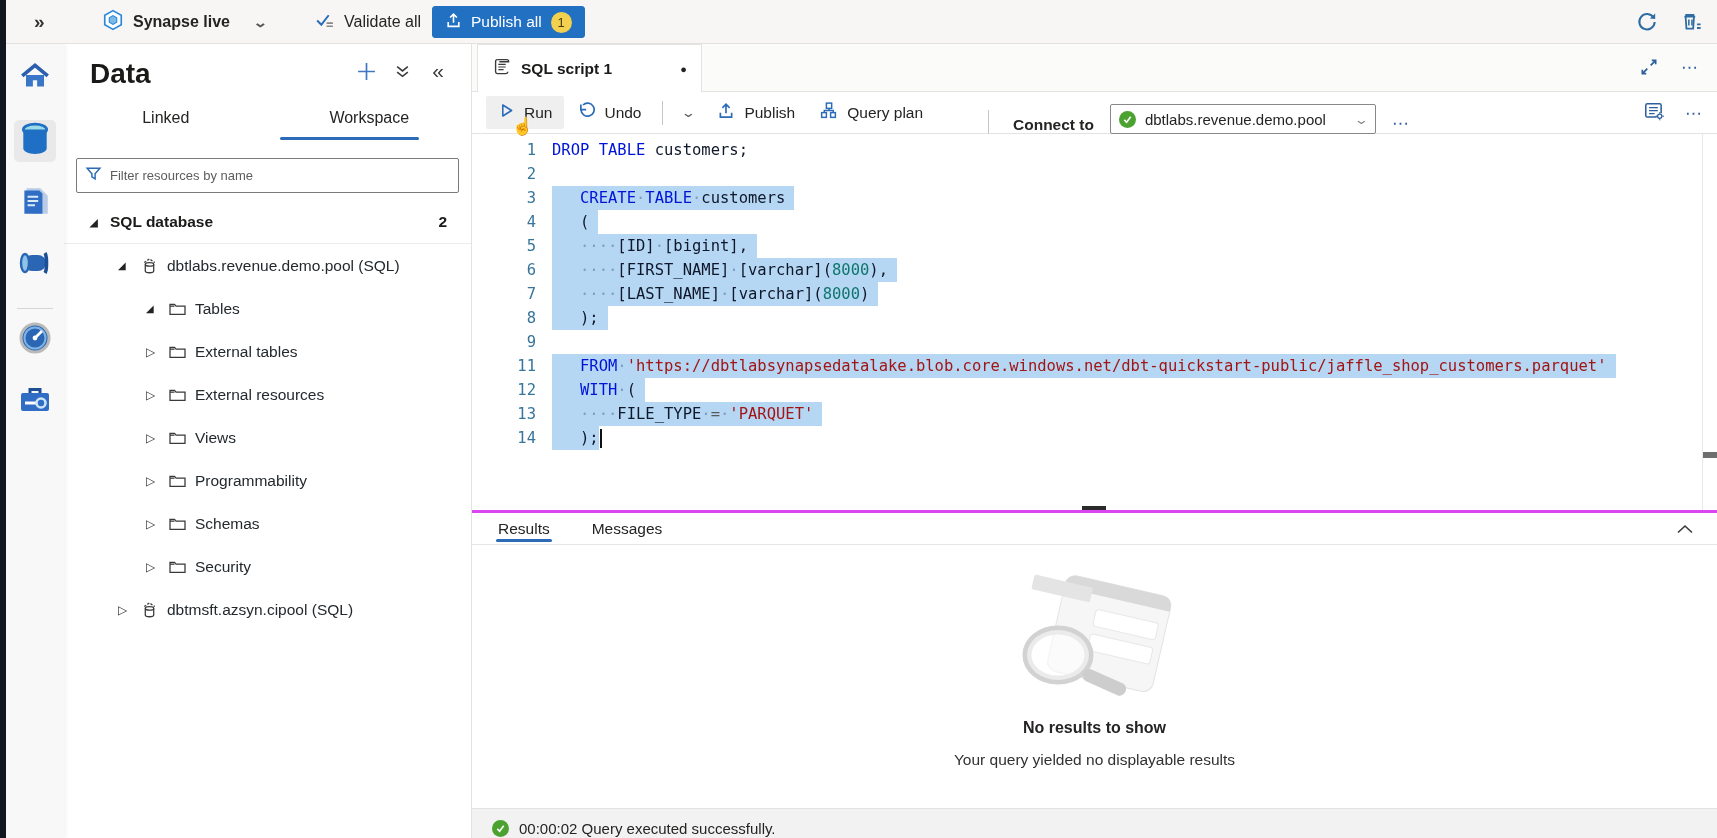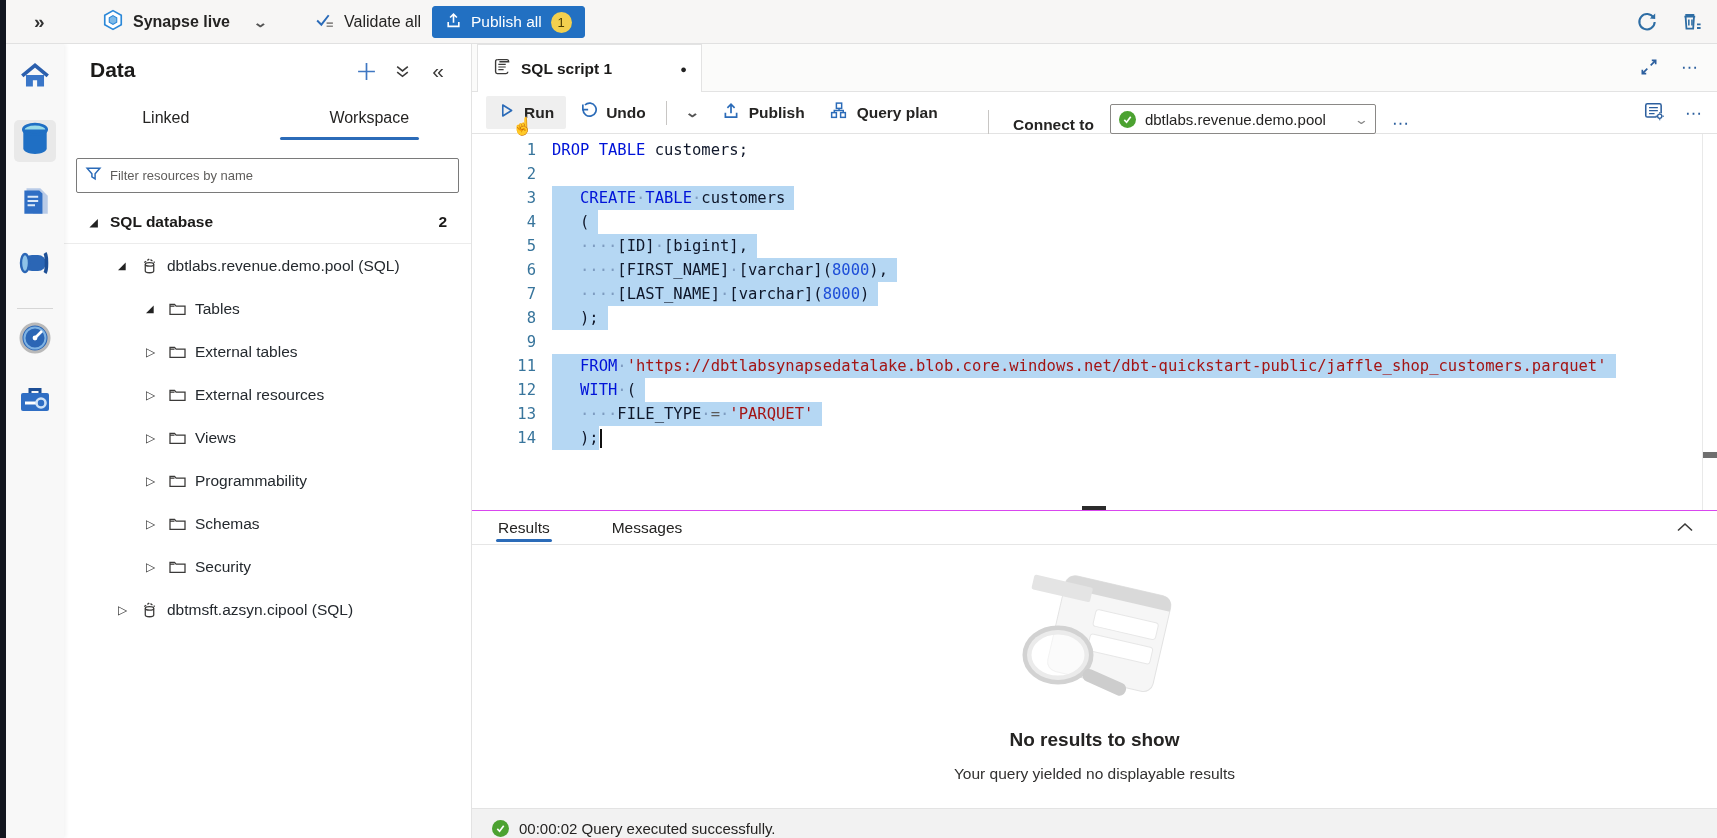--- a/index.html
+++ b/index.html
@@ -26,21 +26,21 @@
   .sidebar { position:absolute; left:6px; top:44px; bottom:0; width:58px; background:#f8f8f8;
     box-shadow:2px 0 4px rgba(0,0,0,.05); z-index:20; display:flex; flex-direction:column; align-items:center; }
   .side-ic { width:42px; height:42px; border-radius:5px; display:flex; align-items:center; justify-content:center; margin-top:20px; }
   .side-ic.sel { background:#e9e9e9; }
   .side-div { width:36px; height:1px; background:#d6d6d6; margin-top:22px; }
 
   
   .datapanel { position:absolute; left:64px; top:44px; bottom:0; width:408px; background:#fff;
     border-right:1px solid #e3e3e3; z-index:10; }
   .dp-head { position:relative; height:52px; }
-  .dp-title { position:absolute; left:26px; top:14px; font-size:21px; font-weight:700; color:#1b1a19; }
+  .dp-title { position:absolute; left:26px; top:14px; font-size:28px; font-weight:700; color:#1b1a19; }
   .dp-hic { position:absolute; top:16px; width:22px; height:22px; display:flex; align-items:center; justify-content:center; }
   .dp-tabs { display:flex; height:44px; }
   .dp-tab { flex:1; display:flex; align-items:center; justify-content:center; font-size:16px; color:#252423; position:relative; }
   .dp-tab.active::after { content:""; position:absolute; left:12px; right:52px; bottom:0; height:3px; background:#2b6bb8; border-radius:2px; }
   .dp-filter { margin:18px 12px 0 12px; height:35px; border:1px solid #7a7a7a; border-radius:2px;
     display:flex; align-items:center; padding:0 8px; gap:8px; background:#fff; }
   .dp-filter input { border:none; outline:none; flex:1; font-size:13px; color:#3b3a39; font-family:"Liberation Sans",sans-serif; background:transparent; }
   .dp-filter input::placeholder { color:#5f5d5b; }
   .tree { margin-top:8px; }
   .tree-row { height:43px; display:flex; align-items:center; font-size:15.5px; color:#24292e; }
@@ -55,55 +55,55 @@
   .tabbar { position:relative; height:48px; background:#fbfbfa; border-bottom:1px solid #e3e3e3; }
   .doc-tab { position:absolute; left:5px; top:0; height:48px; width:225px; background:#fff;
     border:1px solid #e3e3e3; border-bottom:none; display:flex; align-items:center; gap:10px; padding:0 14px; z-index:2; }
   .doc-tab .title { font-size:15.5px; font-weight:700; color:#1b1a19; }
   .dirty { margin-left:auto; font-size:11px; color:#222; }
   .tab-ric { position:absolute; top:13px; width:22px; height:22px; }
   .more-dots { font-size:17px; color:#2c5f9e; letter-spacing:1px; }
 
   .toolbar { position:relative; height:42px; background:#fff; border-bottom:1px solid #e3e3e3;
     display:flex; align-items:center; padding-left:14px; font-size:15.5px; color:#252423; }
-  .tbtn { display:flex; align-items:center; gap:9px; padding:6px 12px; border-radius:2px;font-weight:bold; }
+  .tbtn { display:flex; align-items:center; gap:9px; padding:6px 12px; border-radius:2px; }
   .tbtn.hov { background:#efefef; }
   .tsep { width:1px; height:24px; background:#c8c6c4; margin:0 8px; }
   .hand { position:absolute; left:40px; top:24px; font-size:17px; color:#1b1b1b; z-index:5;
     text-shadow:0 0 2px #fff; }
   .connect { position:absolute; left:508px; top:0; height:42px; display:flex; align-items:flex-end; gap:16px; }
   .conn-dd { width:266px; height:30px; border:1px solid #8a8886; border-radius:2px; background:#fff;
     display:flex; align-items:center; padding:0 8px; gap:9px; font-size:15px; color:#252423; }
   .conn-dd .chev { margin-left:auto; color:#888; }
   .greenchk { width:17px; height:17px; border-radius:50%; background:#4ca231; display:flex; align-items:center; justify-content:center; flex:none; }
   .tb-right { position:absolute; right:14px; top:0; height:42px; display:flex; align-items:center; gap:20px; }
 
   
   .codearea { position:relative; height:376px; background:#fff; padding-top:4px; overflow:hidden; }
   .code-line { display:flex; height:24px; line-height:24px; font-family:"DejaVu Sans Mono","Liberation Mono",monospace; font-size:15.5px; white-space:pre; }
   .ln { width:64px; text-align:right; color:#38759c; flex:none; }
   .lc { padding-left:16px; }
   .selspan { background:#b5d7f3; display:inline-block;padding-left:28px; }
   .selspan.pad { padding-right:9px; }
-  .kw { color:#0013d8; } .id { color:#0f172a; } .str { color:#a31515; } .num { color:#1d4ed8; }
+  .kw { color:#0013d8; } .id { color:#0f172a; } .str { color:#a31515; } .num { color:#0f766e; }
   .op { color:#5a5a5a; } .pl { color:#000; } .ws { color:#7e9cc0; }
   .caret { display:inline-block; width:2px; height:19px; background:#111; vertical-align:middle; margin-left:1px; }
   .code-vline { position:absolute; right:14px; top:0; bottom:0; width:1px; background:#e9e9e9; }
   .code-thumb { position:absolute; right:0; bottom:52px; width:14px; height:6px; background:#6f6f6f; }
   .sash { position:absolute; left:610px; bottom:0; width:24px; height:4px; background:#2b2b2b; z-index:3; }
 
   
-  .resbar { position:relative; height:35px; background:#fff; border-top:1px solid #d946ef; border-bottom:1px solid #e6e6e6;
-    display:flex; align-items:flex-end; padding-left:26px; gap:62px; }
+  .resbar { position:relative; height:35px; background:#fff; border-top:3px solid #d946ef; border-bottom:1px solid #e6e6e6;
+    display:flex; align-items:flex-end; padding-left:26px; gap:42px; }
   .res-tab { font-size:15.5px; color:#252423; position:relative; height:100%; display:flex; align-items:center; }
   .res-tab.active::after { content:""; position:absolute; left:-2px; right:-2px; bottom:2px; height:3px; background:#2b6bb8; border-radius:2px; }
   .res-collapse { position:absolute; right:22px; top:9px; }
   .respanel { position:relative; height:253px; background:#fff; text-align:center; }
   .empty-ill { margin:10px auto 0 auto; width:190px; height:150px; }
-  .empty-title { font-size:19px; font-weight:700; color:#252423; margin-top:24px; }
+  .empty-title { font-size:16px; font-weight:700; color:#252423; margin-top:14px; }
   .empty-sub { font-size:15.5px; color:#323130; margin-top:14px; }
 
   
   .statusbar { height:40px; background:#f2f2f2; border-top:1px solid #e3e3e3; display:flex; align-items:center;
     padding-left:20px; gap:10px; font-size:15px; color:#252423; }
 </style>
 </head>
 <body>
 
 <div class="app">

